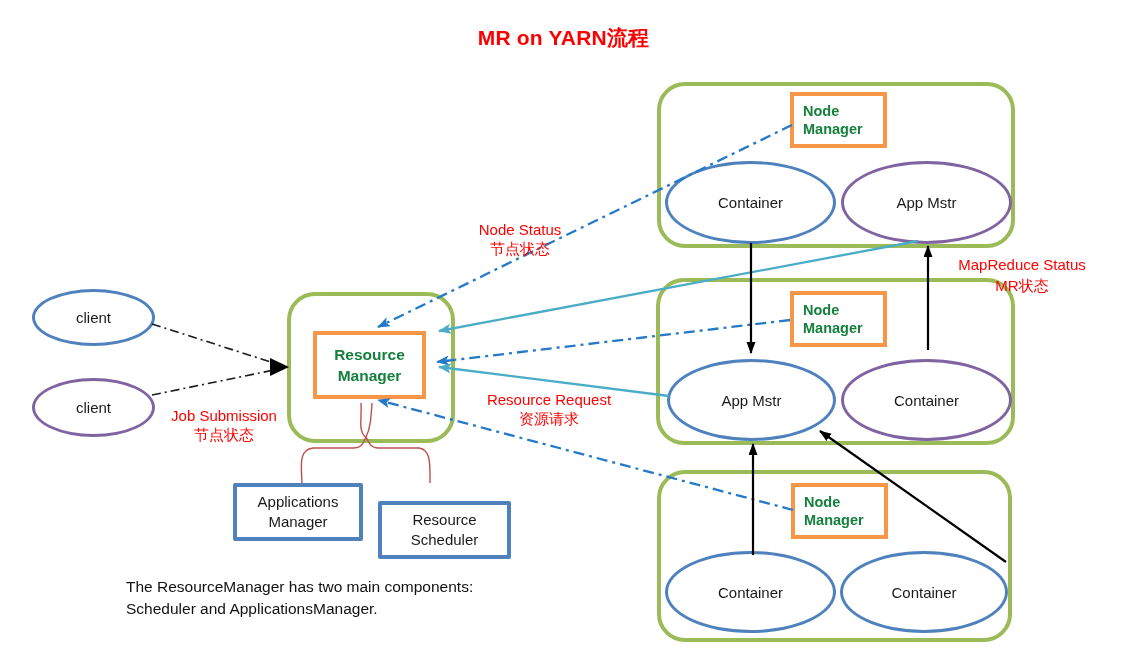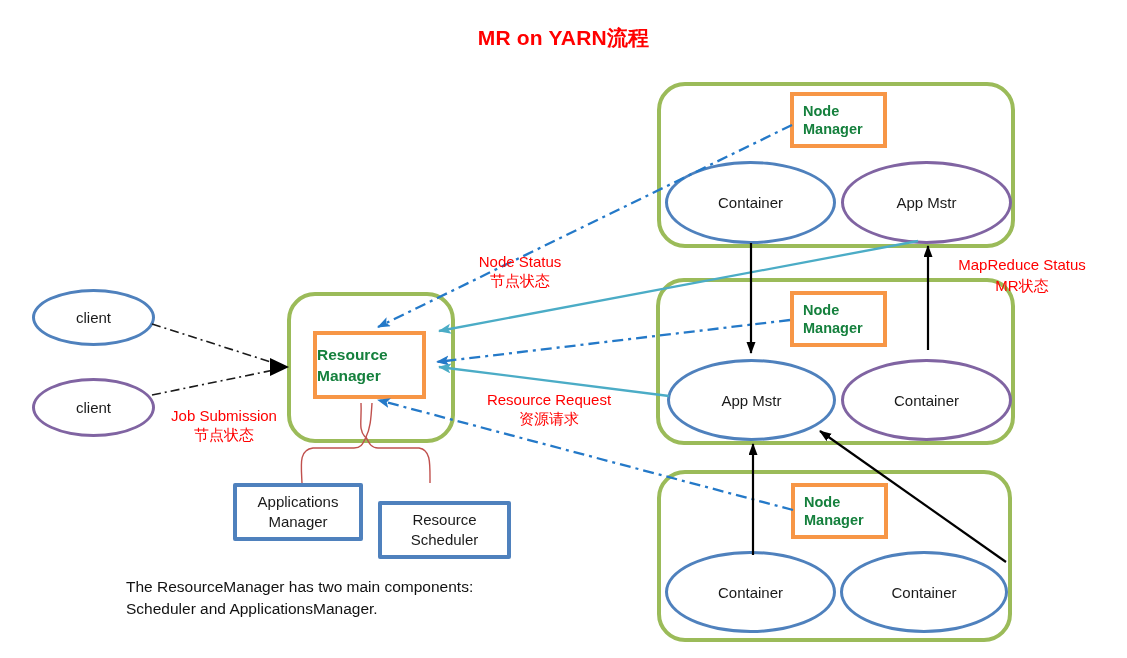--- a/index.html
+++ b/index.html
@@ -11,21 +11,21 @@
   
   .title{left:0;top:24px;width:1127px;text-align:center;color:#ff0000;font-weight:bold;
          font-size:21px;letter-spacing:0.2px;z-index:6;}
 
   
   .group{border:4px solid #9BBB59;border-radius:28px;background:#fff;z-index:1;}
 
   
   .obox{border:4px solid #F79646;background:#fff;z-index:2;display:flex;align-items:center;}
   .obox .txt{font-weight:bold;font-size:14.5px;line-height:18px;color:#15803d;padding-left:9px;}
-  .rm .txt{font-size:15.5px;line-height:21px;padding-left:0;width:100%;text-align:left;}
+  .rm .txt{font-size:15.5px;line-height:21px;padding-left:0;width:100%;text-align:center;}
 
   
   .ell{border-radius:50%;background:#fff;display:flex;align-items:center;justify-content:center;
        font-size:15px;color:#1a1a1a;z-index:2;}
   .ell.blue{border:3.5px solid #4F81BD;}
   .ell.purple{border:3.5px solid #8064A2;}
 
   
   .bluebox{border:4px solid #4F81BD;border-radius:2px;background:#fff;display:flex;align-items:center;
            justify-content:center;text-align:center;font-size:15px;line-height:20px;color:#1a1a1a;z-index:2;}
@@ -100,21 +100,21 @@
     <span>Container</span>
   </div>
   <div class="abs ell blue" style="left:840px;top:551px;width:162px;height:76px;">
     <span>Container</span>
   </div>
 
   <div class="abs rlabel" style="left:158px;top:406px;width:132px;">
     <span class="en">Job Submission</span>
     <span class="zh">节点状态</span>
   </div>
-  <div class="abs rlabel" style="left:455px;top:220px;width:130px;margin-top:32px;">
+  <div class="abs rlabel" style="left:455px;top:220px;width:130px;">
     <span class="en">Node Status</span>
     <span class="zh">节点状态</span>
   </div>
   <div class="abs rlabel" style="left:478px;top:390px;width:142px;">
     <span class="en">Resource Request</span>
     <span class="zh">资源请求</span>
   </div>
   <div class="abs rlabel" style="left:947px;top:254px;width:150px;line-height:21px;">
     <span class="en">MapReduce Status</span>
     <span class="zh">MR状态</span>

